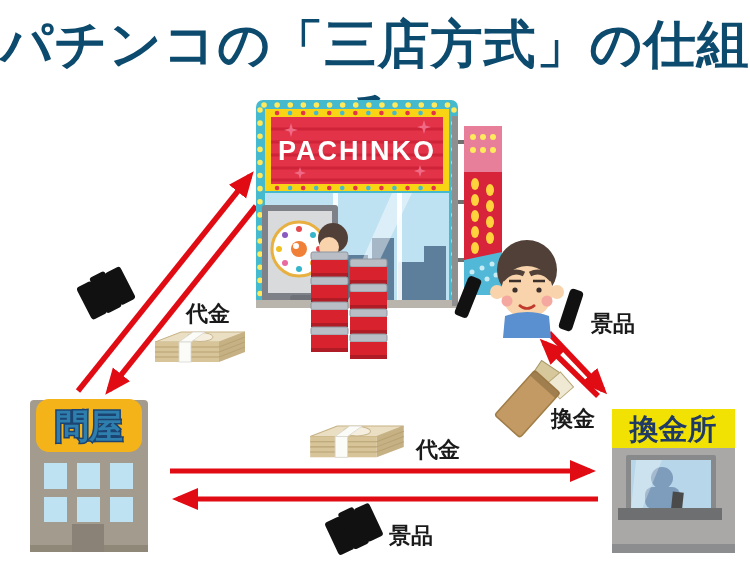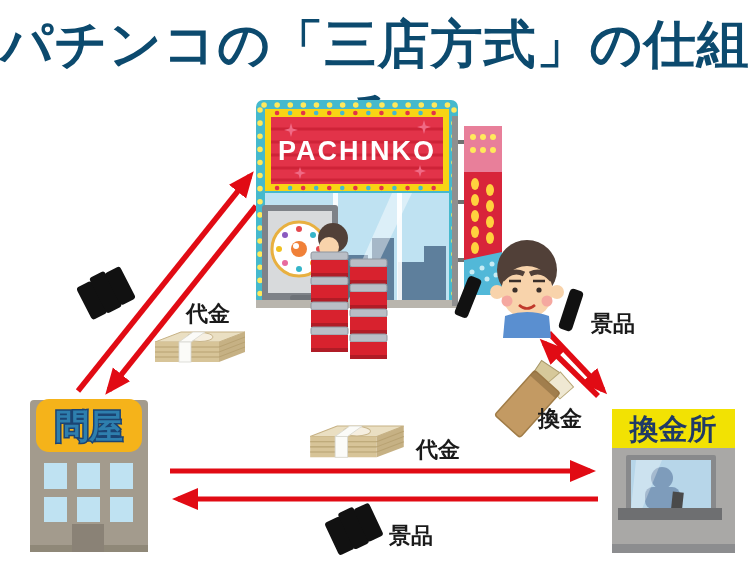--- a/index.html
+++ b/index.html
@@ -14,21 +14,21 @@
   }
   .lbl{
     position:absolute;font-size:22px;font-weight:600;color:#1a1a1a;
     white-space:pre-line;line-height:1.3;
   }
   .lbl.center{text-align:center;}
   #lbl-return{left:33px;top:166px;width:178px;font-size:24px;}
   #lbl-daikin-left{left:186px;top:300px;}
   #lbl-exchange{left:381px;top:312px;width:104px;}
   #lbl-keihin-right{left:591px;top:310px;}
-  #lbl-kankin{left:538px;top:405px;}
+  #lbl-kankin{left:551px;top:405px;}
   #lbl-daikin-bottom{left:416px;top:436px;}
   #lbl-keihin-bottom{left:389px;top:522px;}
   svg text{font-family:"Liberation Sans","DejaVu Sans",sans-serif;}
   .signtext-tonya{font-size:34px;font-weight:bold;paint-order:stroke;stroke:#1b4473;stroke-width:3px;}
   .signtext-kankinjo{font-size:29px;font-weight:bold;}
   .signtext-pachinko{font-size:27px;font-weight:bold;letter-spacing:2px;}
 </style>
 </head>
 <body>
 

